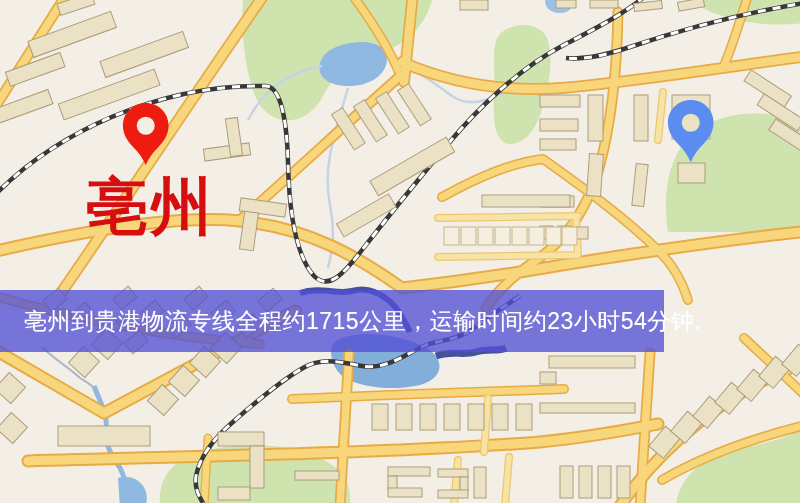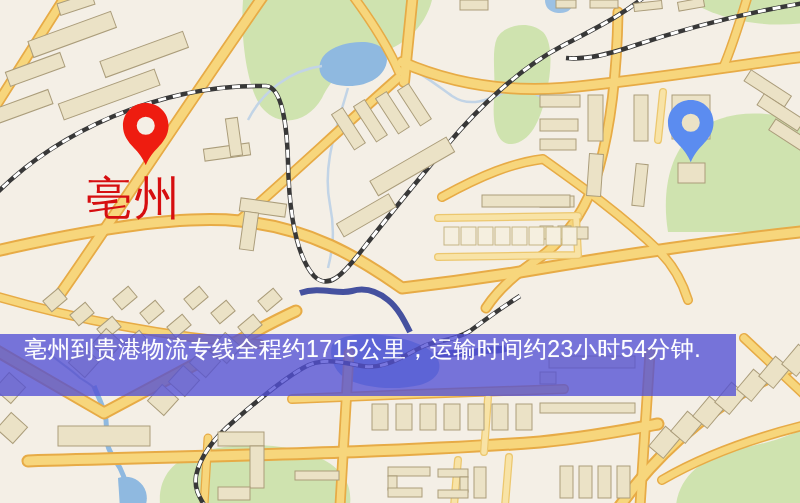--- a/index.html
+++ b/index.html
@@ -1,25 +1,25 @@
 <!DOCTYPE html>
 <html><head>
 <meta charset="utf-8">
 <style>
   html,body{margin:0;padding:0;background:#ddd;}
   .stage{position:relative;width:800px;height:503px;overflow:hidden;
          font-family:"Liberation Sans","DejaVu Sans",sans-serif;background:#f4efe6;}
   svg.map{position:absolute;left:0;top:0;filter:blur(.3px);}
-  .city-label{position:absolute;font-weight:400;font-size:46px;line-height:1;
+  .city-label{position:absolute;font-weight:700;font-size:62px;line-height:1;
               font-family:"Liberation Serif","DejaVu Serif",serif;letter-spacing:2px;
               white-space:nowrap;pointer-events:none;}
   .city-label.origin{left:86px;top:176px;color:#d60e10;}
   .city-label.dest{left:642px;top:176px;color:#2430e0;}
-  .banner{position:absolute;left:0;top:290px;width:736px;height:62px;
-          background:rgba(82,79,213,0.78);display:flex;align-items:flex-start;margin-top:44px;}
+  .banner{position:absolute;left:0;top:290px;width:664px;height:62px;
+          background:rgba(82,79,213,0.78);display:flex;align-items:center;}
   .banner span{color:#ffffff;font-size:23px;letter-spacing:0.5px;padding-left:24px;
                white-space:nowrap;text-shadow:0 0 1px rgba(255,255,255,.4);}
   .bld{fill:#ebe2c6;stroke:#ab9d7b;stroke-width:1;}
   .bldlight{fill:#f5efdf;stroke:#c5b584;stroke-width:1;}
   .green{fill:#cfe3af;}
   .casing{fill:none;stroke:#e7ab46;stroke-linecap:round;stroke-linejoin:round;}
   .core{fill:none;stroke:#f7d67c;stroke-linecap:round;stroke-linejoin:round;}
   .mincasing{fill:none;stroke:#ecc76e;stroke-linecap:round;}
   .mincore{fill:none;stroke:#f8e3a6;stroke-linecap:round;}
   .railbase{fill:none;stroke:#383838;stroke-width:4.5;}

